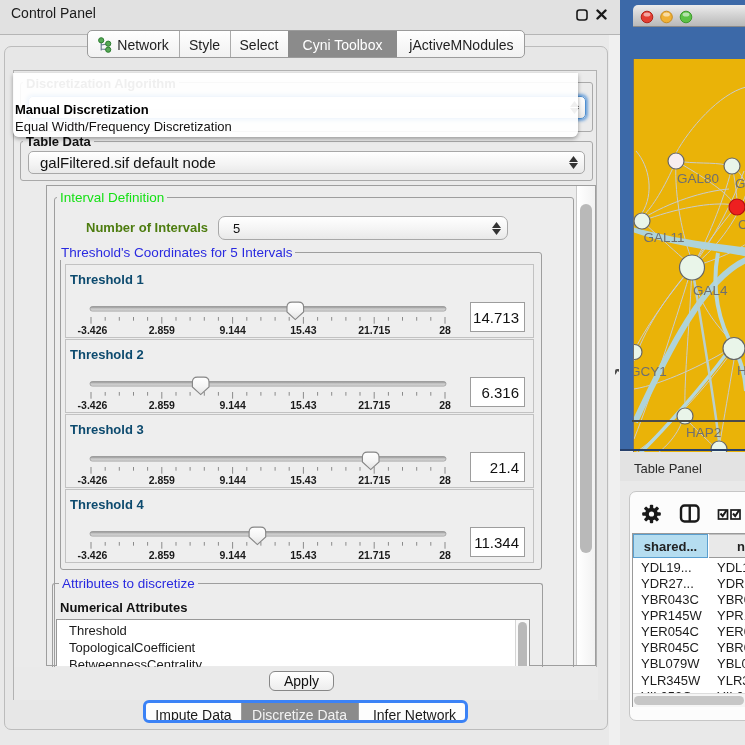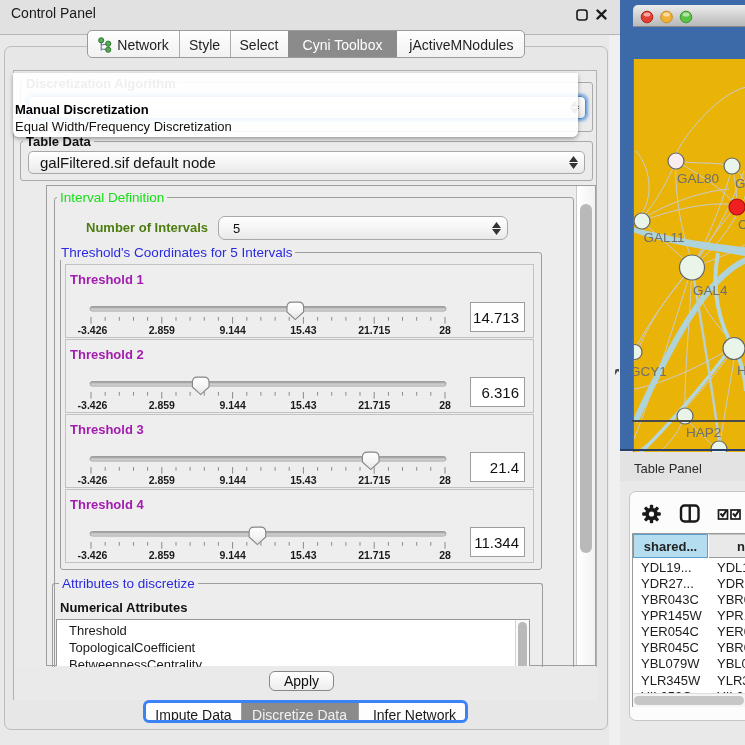--- a/index.html
+++ b/index.html
@@ -23,21 +23,21 @@
 .gbtitle { position:absolute; font-size:13px; }
 .gbline { position:absolute; border:1px solid #a9a9a9; border-radius:3px; }
 
 
 .combo { position:absolute; background:linear-gradient(#ffffff,#f3f3f3 60%,#e9e9e9); border:1px solid #a8a8a8; border-radius:5px; font-size:13px; color:#111; }
 .combo .ar { position:absolute; right:6px; top:0; height:100%; display:flex; flex-direction:column; justify-content:center; gap:1px; }
 .combo .ar svg { display:block; }
 
 
 .thbox { position:absolute; left:65px; width:469px; height:74px; background:#eeeeee; border:1px solid #c2c2c2; }
-.thlabel { position:absolute; left:4px; top:7px; font-size:13px; font-weight:bold; color:#a21caf; }
+.thlabel { position:absolute; left:4px; top:7px; font-size:13px; font-weight:bold; color:#0c4a6e; }
 .thval { position:absolute; right:8px; top:37px; width:55px; height:30px; background:#ffffff; border:1px solid #9d9d9d; font-size:15px; color:#111; text-align:right; padding:6px 5px 0 0; }
 
 
 .vthumb { position:absolute; background:#b9b9b9; border-radius:6px; }
 
 
 #popup { position:absolute; left:13px; top:73px; width:565px; height:64px; background:rgba(255,255,255,0.92); border-radius:0 0 6px 6px; box-shadow:0 2px 4px rgba(0,0,0,0.35); font-size:13px; }
 
 
 #btabgroup { position:absolute; left:143px; top:700px; width:325px; height:23px; background:#fdfdfd; border:3px solid #3b82f6; border-radius:6px; overflow:hidden; }

